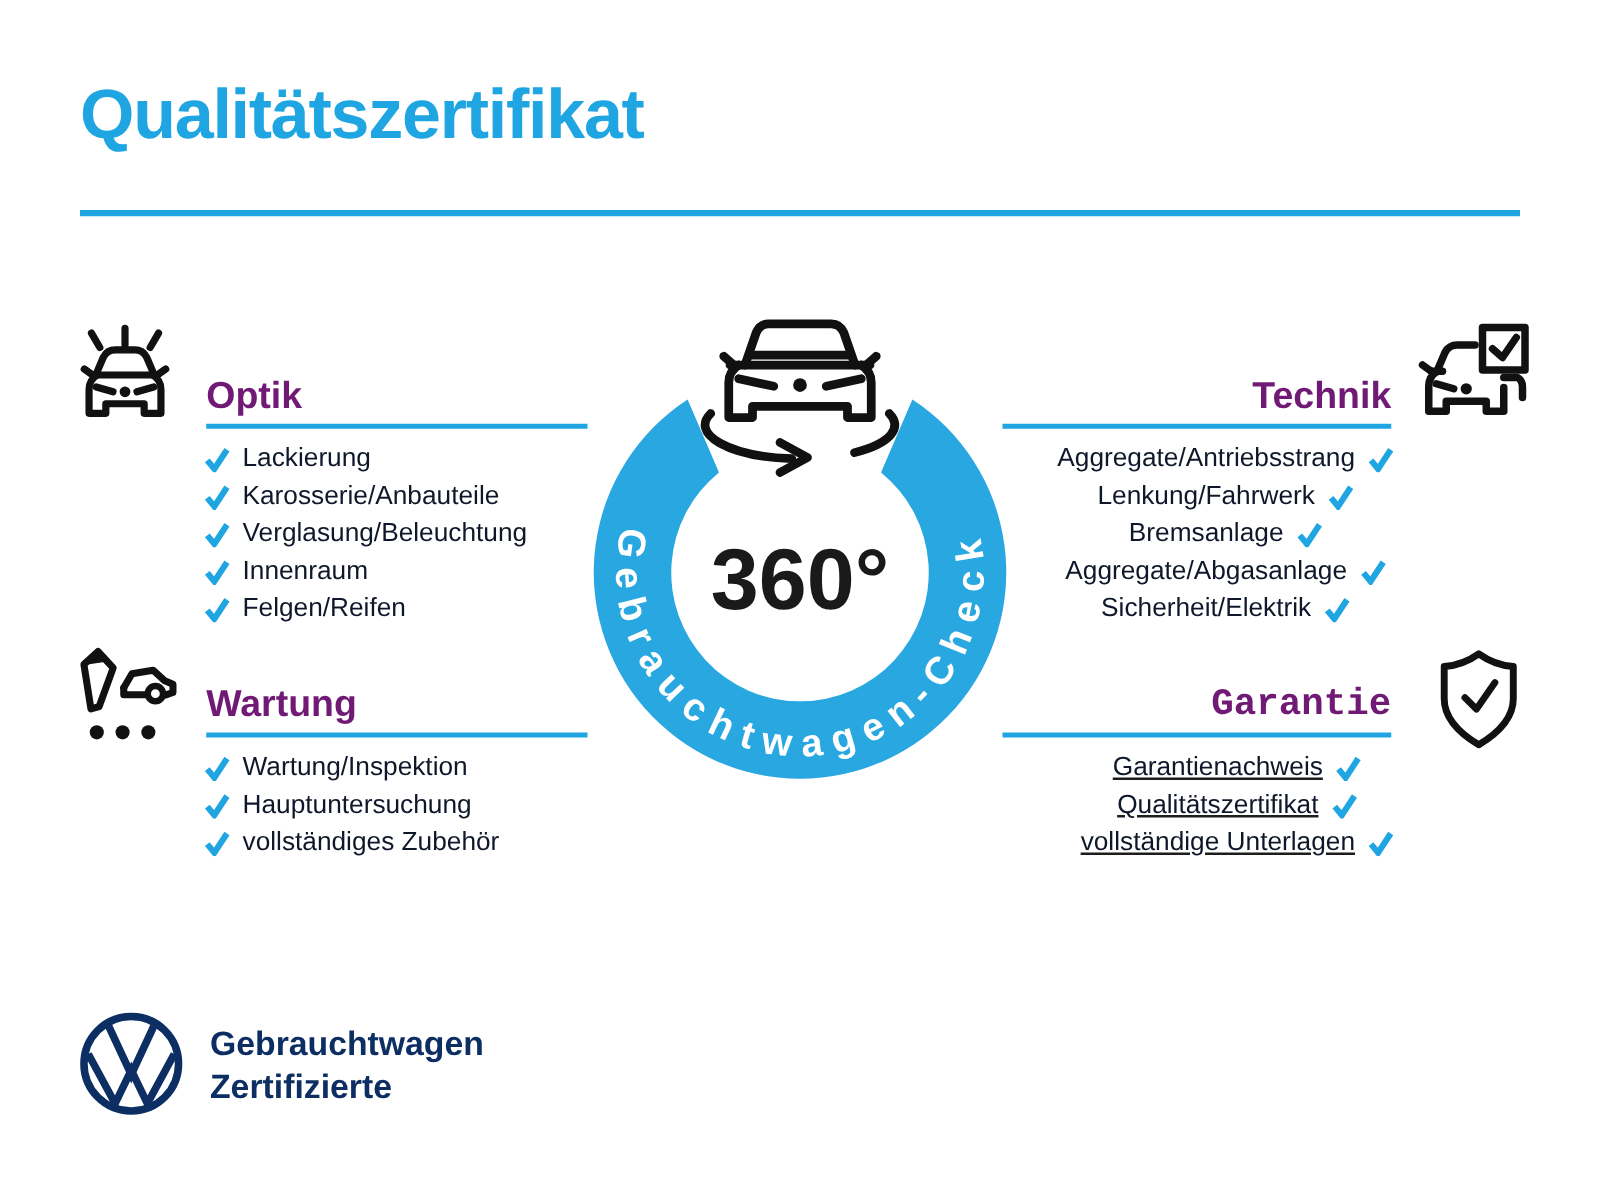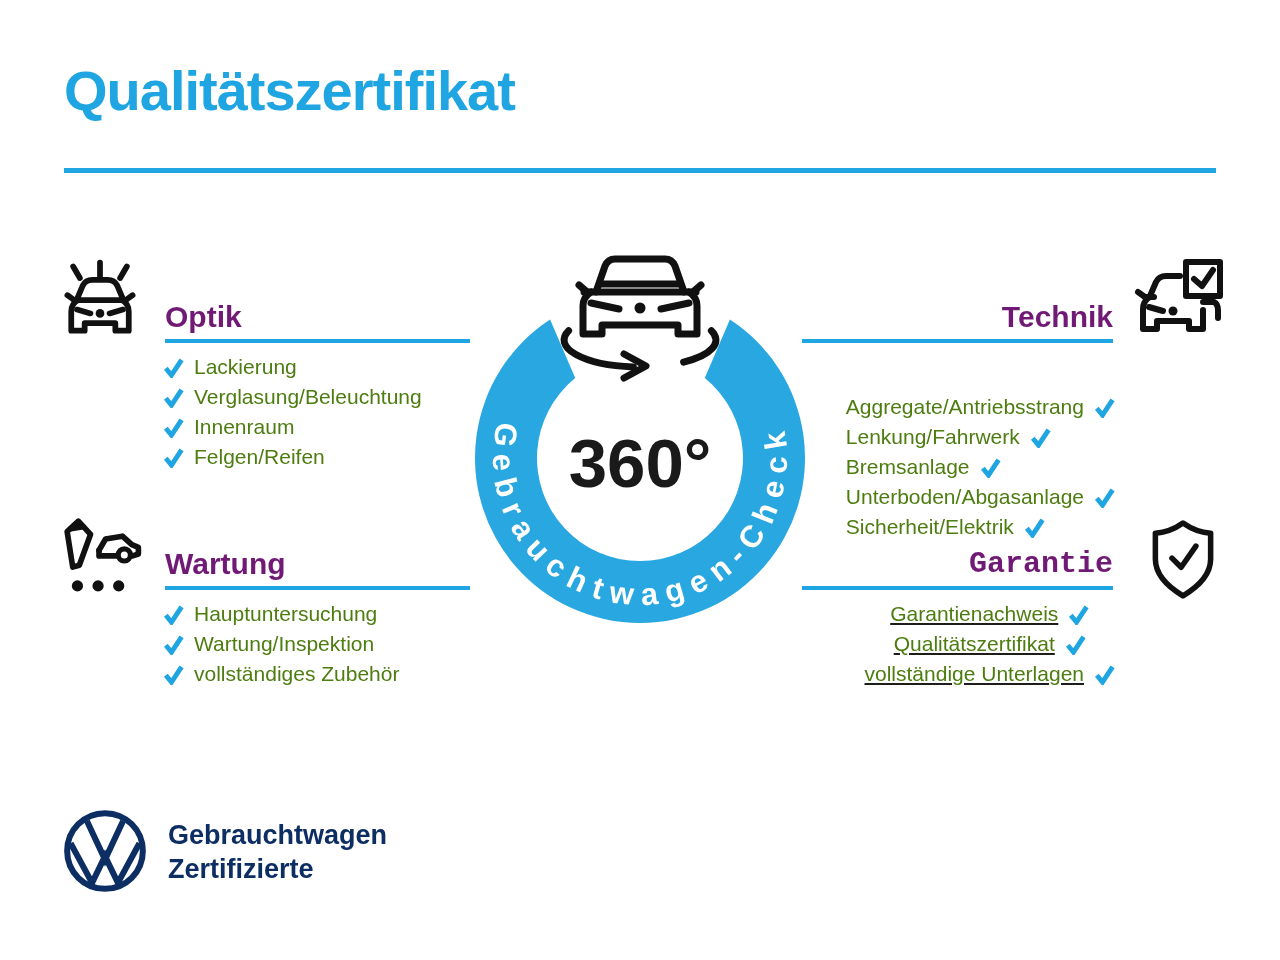--- a/index.html
+++ b/index.html
@@ -17,23 +17,23 @@
   .heading.h-garantie{right:167px;top:547px;text-align:right;font-family:Liberation Mono, monospace;}
   .hrule{position:absolute;height:4px;background:#1fa5e1;}
   .r-optik{left:165px;top:339px;width:305px;}
   .r-wartung{left:165px;top:586px;width:305px;}
   .r-technik{right:167px;top:339px;width:311px;}
   .r-garantie{right:167px;top:586px;width:311px;}
   
   .items{position:absolute;display:flex;flex-direction:column;gap:8px;}
   .items.l-optik{left:163px;top:356px;}
   .items.l-wartung{left:163px;top:603px;}
-  .items.l-technik{right:165px;top:356px;align-items:flex-start;margin-top:40px;}
+  .items.l-technik{right:165px;top:356px;align-items:center;}
   .items.l-garantie{right:165px;top:603px;align-items:center;text-decoration:underline;}
-  .item{display:flex;align-items:center;gap:10px;height:22px;font-size:21px;color:#4d7c0f;white-space:nowrap;}
+  .item{display:flex;align-items:center;gap:10px;height:22px;font-size:21px;color:#0f172a;white-space:nowrap;}
   .check{width:21px;height:21px;color:#1fa5e1;flex:0 0 auto;}
   
   .bigicon{position:absolute;}
   .i-optik{left:54px;top:254px;width:92px;height:92px;}
   .i-wartung{left:54px;top:508px;width:90px;height:92px;}
   .i-technik{left:1132px;top:252px;width:96px;height:96px;}
   .i-garantie{left:1148px;top:514px;width:70px;height:90px;}
   
   .badge{position:absolute;left:450px;top:246px;width:380px;height:400px;}
   .badge .ring{fill:#29a7e0;}
@@ -117,20 +117,26 @@
     <div class="item">
         <svg class="check">
           <use href="#sym-check"></use>
         </svg>
         <span>Lackierung</span>
       </div>
     <div class="item">
         <svg class="check">
           <use href="#sym-check"></use>
         </svg>
+        <span>Karosserie/Anbauteile</span>
+      </div>
+    <div class="item">
+        <svg class="check">
+          <use href="#sym-check"></use>
+        </svg>
         <span>Verglasung/Beleuchtung</span>
       </div>
     <div class="item">
         <svg class="check">
           <use href="#sym-check"></use>
         </svg>
         <span>Innenraum</span>
       </div>
     <div class="item">
         <svg class="check">
@@ -140,27 +146,27 @@
       </div>
   </div>
 
   <div class="heading h-wartung">Wartung</div>
   <div class="hrule r-wartung"></div>
   <div class="items l-wartung">
     <div class="item">
         <svg class="check">
           <use href="#sym-check"></use>
         </svg>
+        <span>Wartung/Inspektion</span>
+      </div>
+    <div class="item">
+        <svg class="check">
+          <use href="#sym-check"></use>
+        </svg>
         <span>Hauptuntersuchung</span>
-      </div>
-    <div class="item">
-        <svg class="check">
-          <use href="#sym-check"></use>
-        </svg>
-        <span>Wartung/Inspektion</span>
       </div>
     <div class="item">
         <svg class="check">
           <use href="#sym-check"></use>
         </svg>
         <span>vollständiges Zubehör</span>
       </div>
   </div>
 
   <div class="heading h-technik">Technik</div>
@@ -178,21 +184,21 @@
           <use href="#sym-check"></use>
         </svg>
       </div>
     <div class="item">
         <span>Bremsanlage</span>
         <svg class="check">
           <use href="#sym-check"></use>
         </svg>
       </div>
     <div class="item">
-        <span>Unterboden/Abgasanlage</span>
+        <span>Aggregate/Abgasanlage</span>
         <svg class="check">
           <use href="#sym-check"></use>
         </svg>
       </div>
     <div class="item">
         <span>Sicherheit/Elektrik</span>
         <svg class="check">
           <use href="#sym-check"></use>
         </svg>
       </div>

